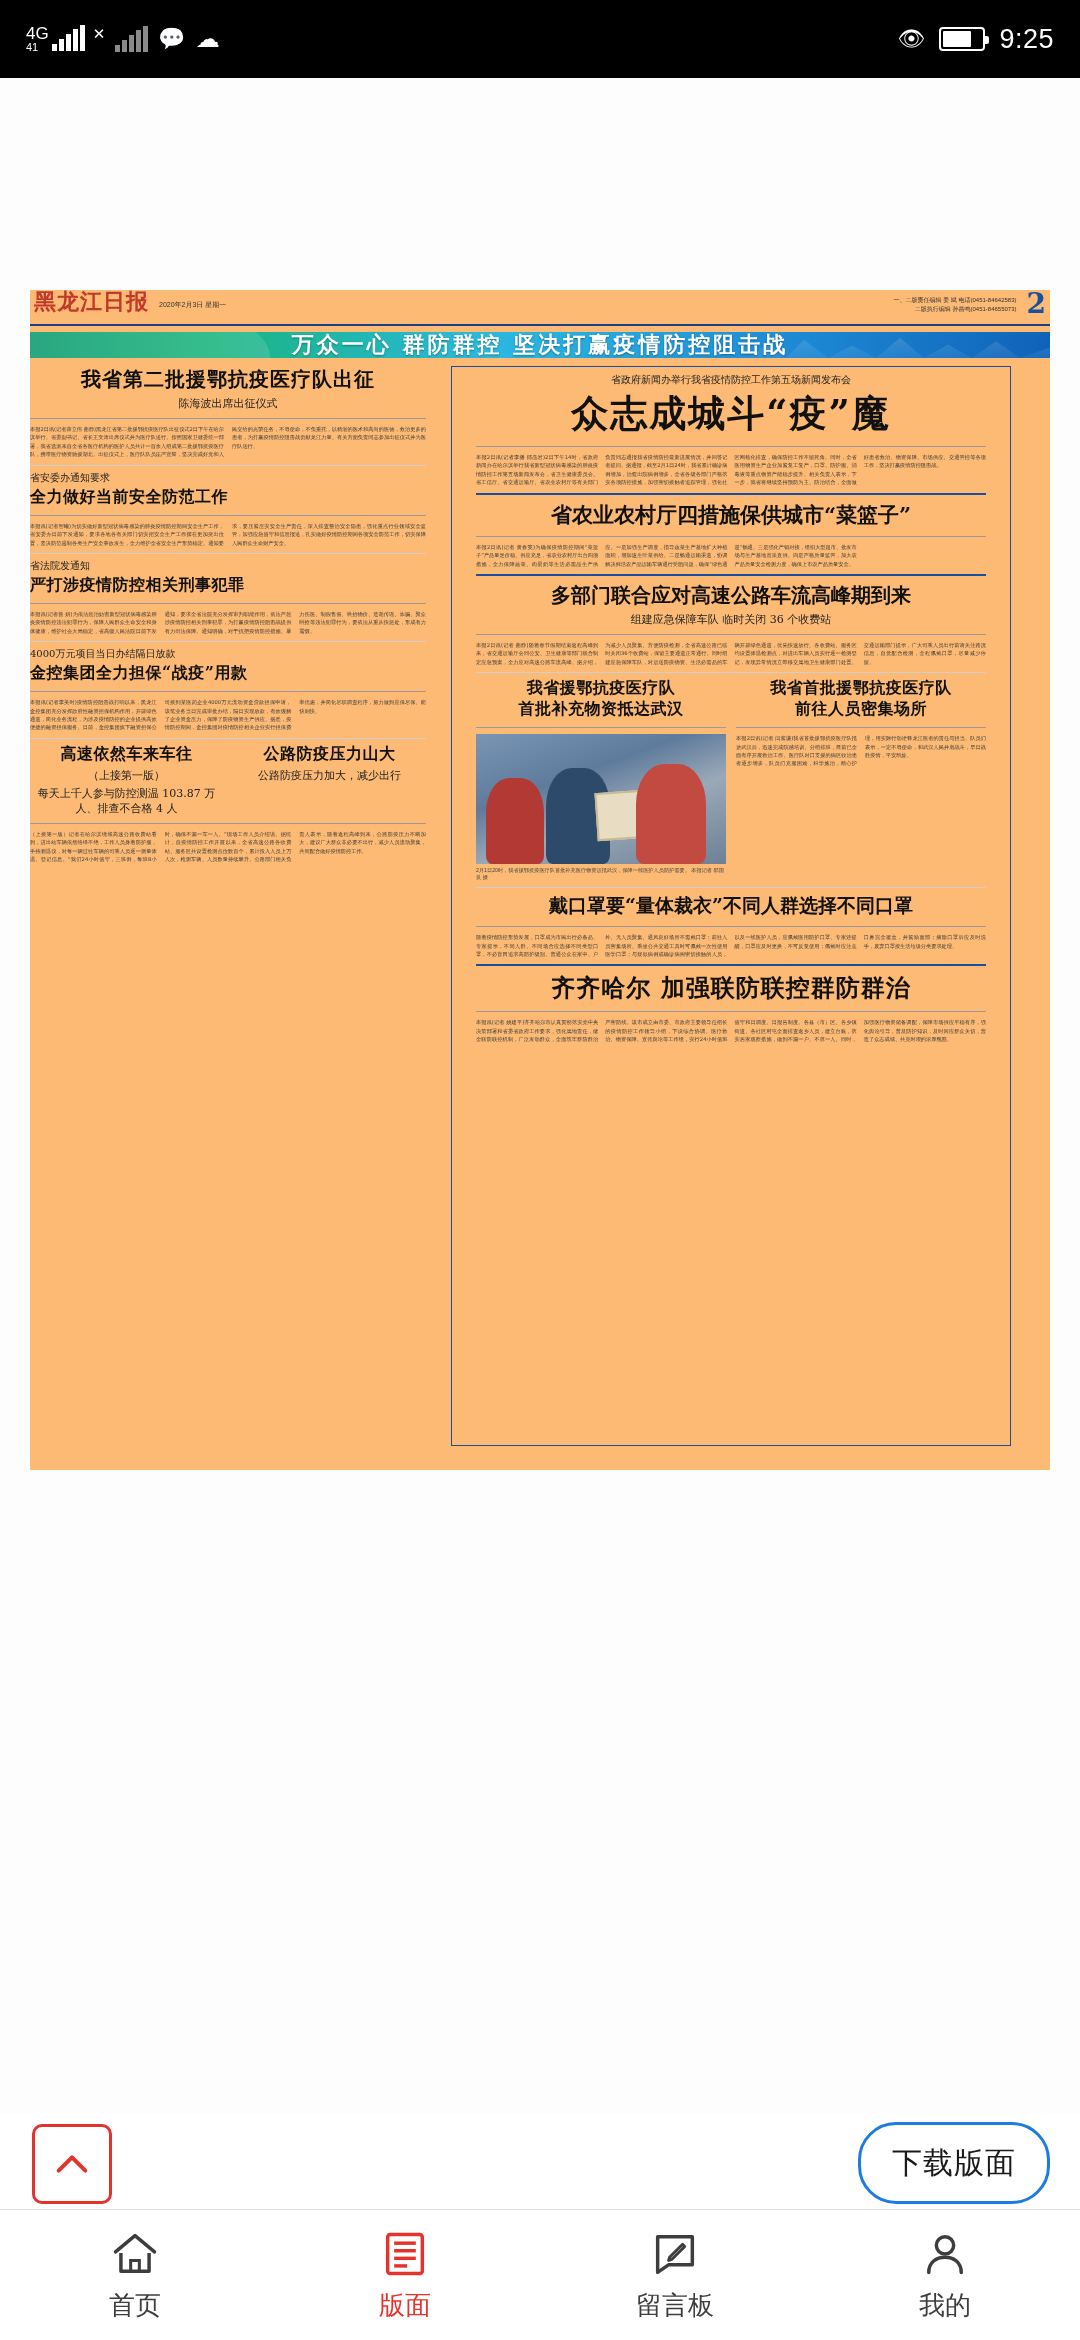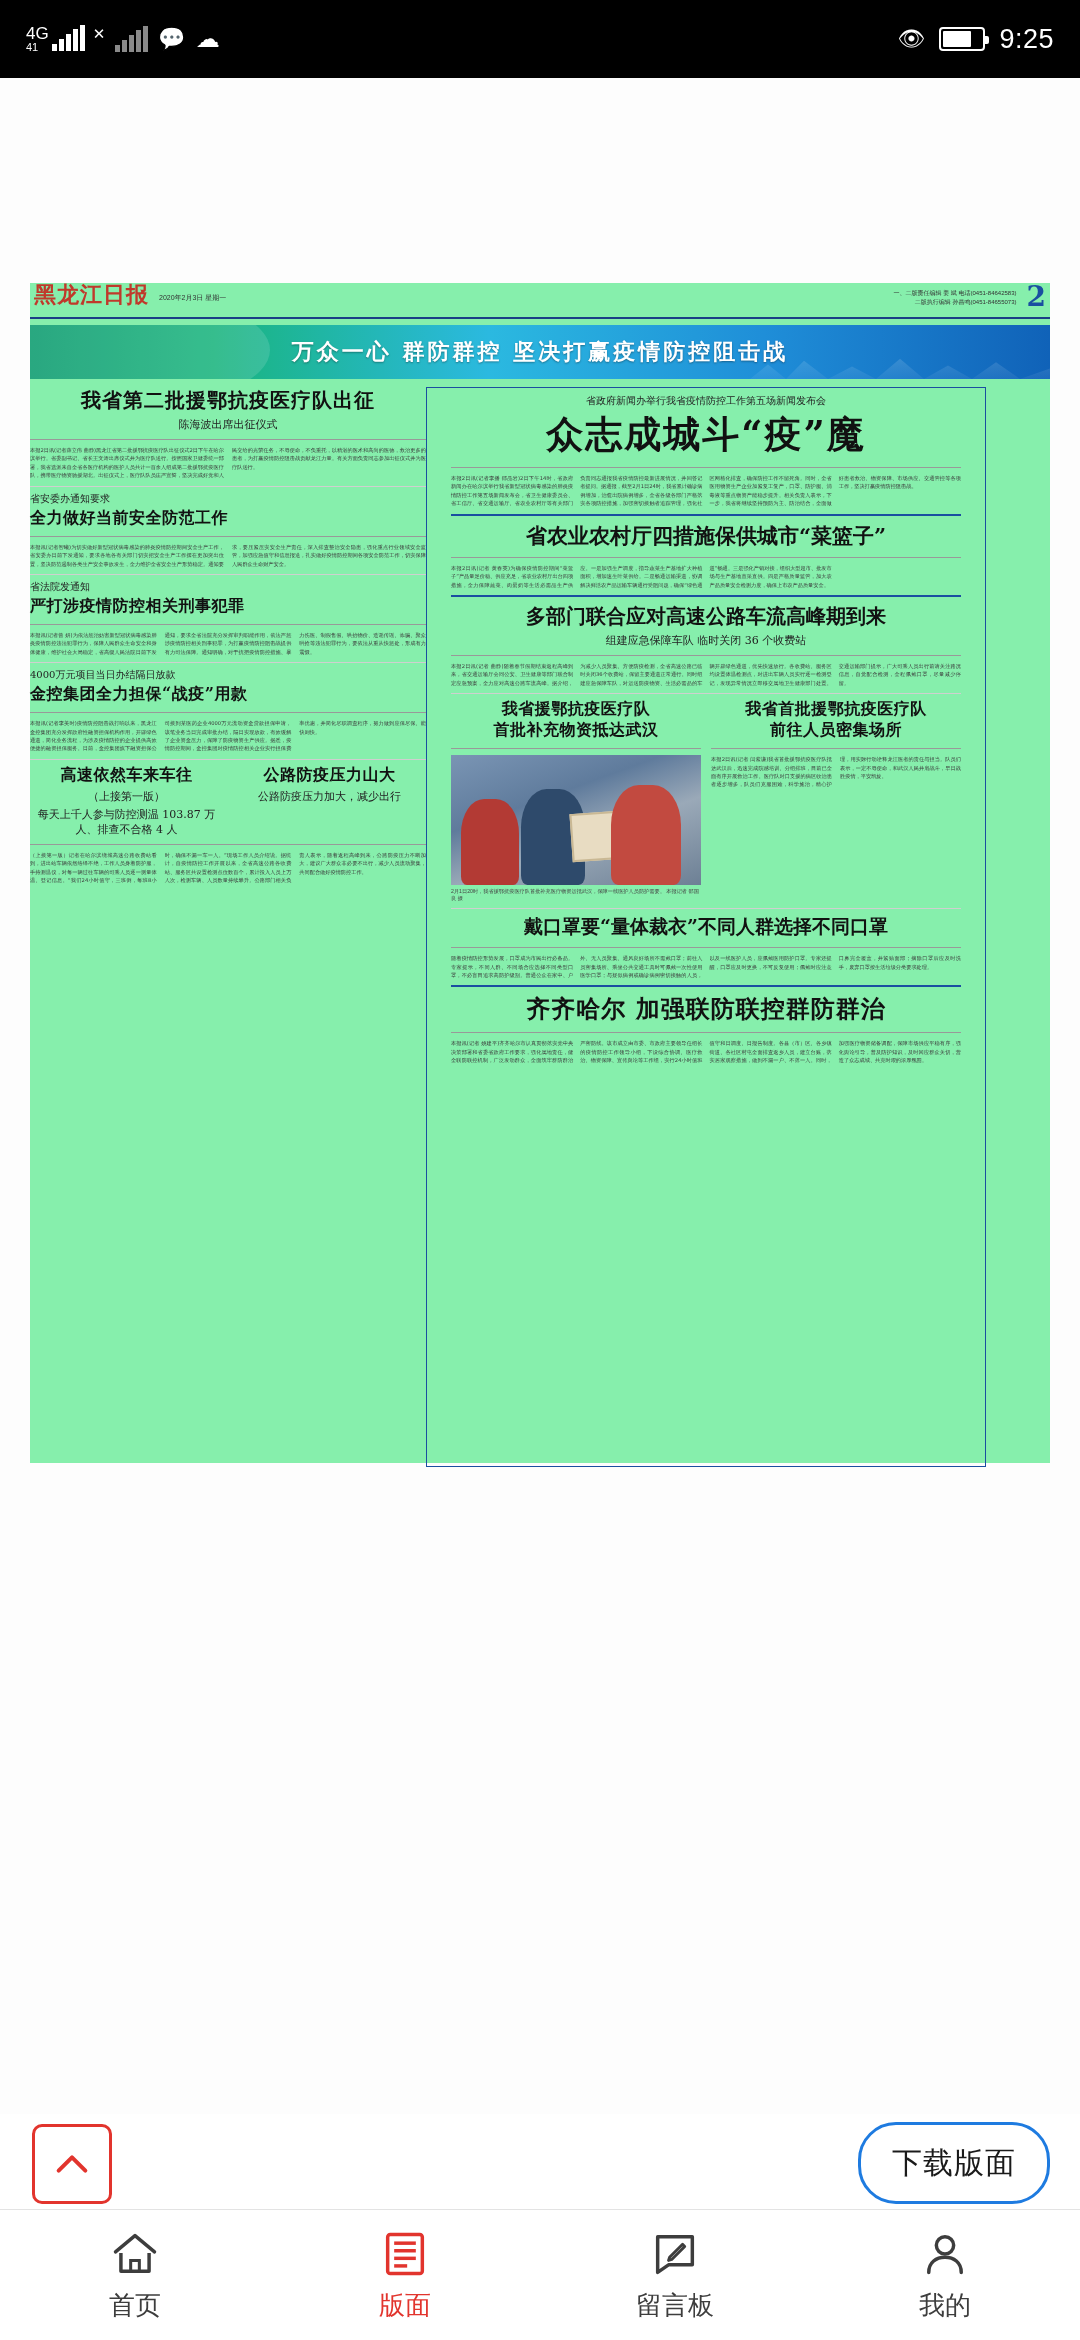--- a/index.html
+++ b/index.html
@@ -85,24 +85,24 @@
     top: 78px; left: 0;
     width: 1080px;
     height: 2036px;
     background: #fdfdfd;
     overflow: hidden;
   }
 
   .paper {
     position: absolute;
     left: 30px;
-    top: 205px;
+    top: 212px;
     width: 1020px;
     height: 1180px;
-    background: #86efac;
+    background: #fdba74;
   }
 
   
   .masthead {
     display: flex;
     align-items: flex-start;
     justify-content: space-between;
     padding: 0 4px 6px 4px;
     border-bottom: 2px solid #1a3f86;
   }
@@ -140,21 +140,21 @@
     font-family: "DejaVu Serif", serif;
     font-size: 28px;
     font-weight: bold;
     color: #1a4fa0;
     line-height: 1;
   }
 
   
   .banner {
     margin-top: 6px;
-    height: 54px;
+    height: 26px;
     background: linear-gradient(90deg, #0a9b6e 0%, #19b47d 18%, #2bb9e0 45%, #1f8ed8 72%, #1062b8 100%);
     display: flex;
     align-items: center;
     justify-content: center;
     position: relative;
     overflow: hidden;
   }
   .banner::before {
     content: "";
     position: absolute;
@@ -183,21 +183,21 @@
     text-shadow: 0 1px 2px rgba(0,0,0,.35);
   }
 
   
   .news-body {
     display: flex;
     margin-top: 8px;
     height: 1080px;
   }
   .col-left { width: 396px; }
-  .col-right { width: 560px; border: 1px solid #1a4fa0; padding: 6px 24px; box-sizing: border-box; }
+  .col-right { width: 560px; border: 1px solid #1a4fa0; padding: 6px 24px; box-sizing: border-box; margin-left: 25px; }
 
   .hl { font-family: "DejaVu Serif", serif; font-weight: bold; color: #111; }
   .hl-lg { font-size: 20px; letter-spacing: 1px; }
   .hl-md { font-size: 16px; letter-spacing: .5px; }
   .sub-hl { font-family: "DejaVu Serif", serif; font-size: 11px; color: #222; text-align: center; margin-top: 3px; }
   .kicker { font-size: 10px; color: #222; font-family: "DejaVu Serif", serif; margin-bottom: 2px; }
   .center { text-align: center; }
 
   .rule { border-top: 1px solid #999; margin: 7px 0 6px 0; }
   .rule-thin { border-top: 1px solid #cfcfcf; margin: 6px 0 5px 0; }

